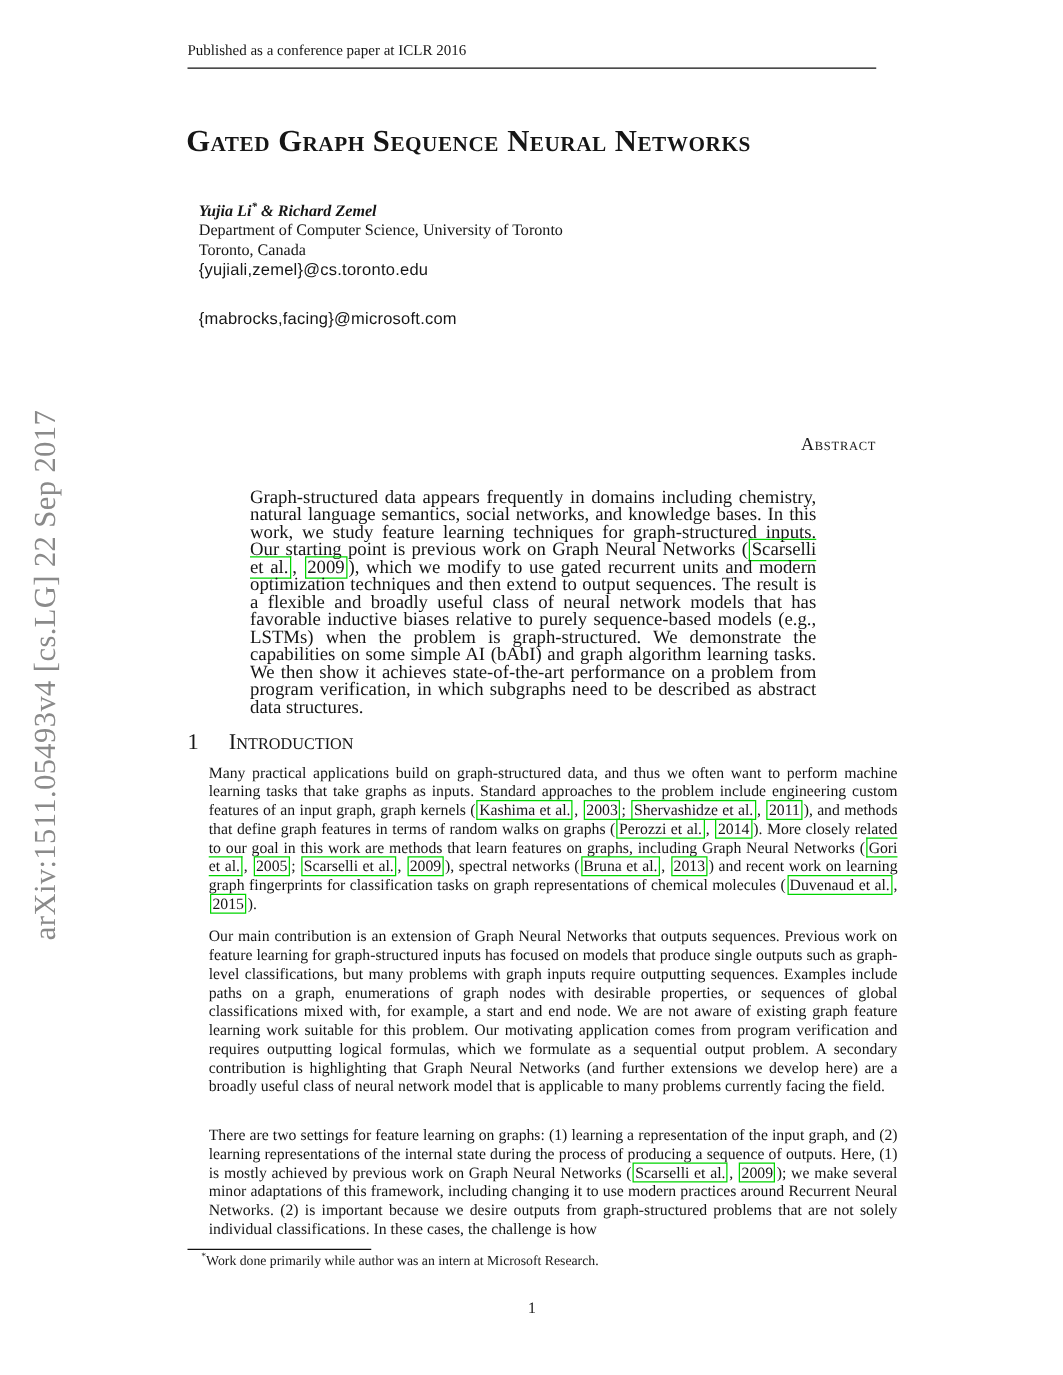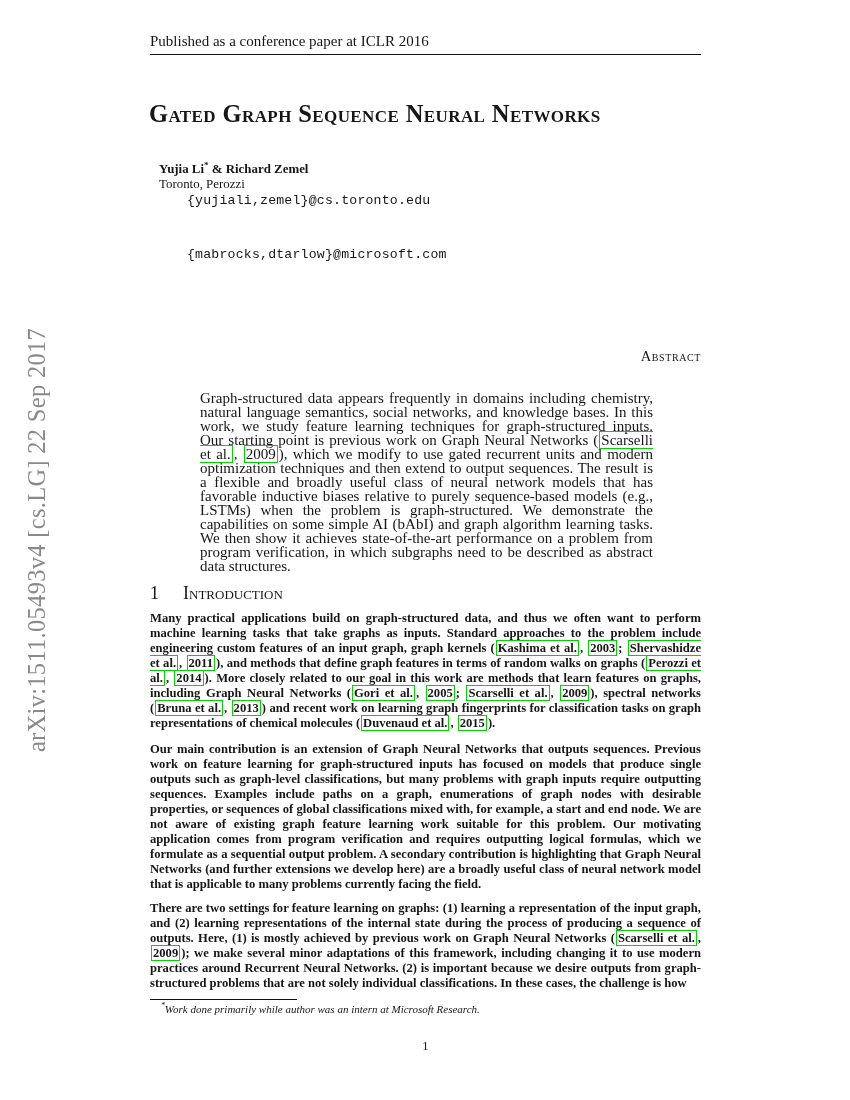--- a/index.html
+++ b/index.html
@@ -9,82 +9,83 @@
   html,body{margin:0;padding:0;}
   body{
     width:850px;height:1100px;
     background:#ffffff;
     position:relative;
     font-family:"Liberation Serif",serif;
     color:#161616;
     overflow:hidden;
   }
   .abs{position:absolute;}
-  #header-line{left:150px;top:33px;font-size:15px;}
+  #header-line{left:150px;top:33px;font-size:12px;}
   #header-rule{left:150px;top:54px;width:551px;height:1.2px;background:#111;}
   #paper-title{
     left:149px;top:100px;width:600px;
     font-size:24.5px;font-variant:small-caps;letter-spacing:0.4px;
   }
   .author-block{left:159px;font-size:12.9px;line-height:15.4px;}
   #author-block-1{top:162px;}
   #author-block-2{top:247px;}
-  .author-name{font-weight:bold;}
-  .author-email{font-family:Liberation Mono, monospace;font-size:13.2px;letter-spacing:0.2px;margin-left:28px;}
+  .author-name{font-weight:bold;font-style:italic;}
+  .author-email{font-family:Liberation Sans, sans-serif;font-size:13.2px;letter-spacing:0.2px;}
   #abstract-heading{
     left:150px;top:348px;width:551px;text-align:right;
     font-variant:small-caps;font-size:14.5px;letter-spacing:0.6px;
   }
   #abstract-body{
     left:200px;top:391px;width:453px;
     font-size:15px;line-height:14px;text-align:justify;
   }
   #section-heading{left:150px;top:571px;font-size:18px;font-variant:small-caps;margin-top:12px;}
   #section-heading .sec-num{margin-right:24px;}
   .body-para{
-    left:150px;width:551px;
-    font-size:12.6px;line-height:15.05px;text-align:justify;font-weight:bold;
+    left:167px;width:551px;
+    font-size:12.6px;line-height:15.05px;text-align:justify;
   }
   #paragraph-1{top:611px;}
   #paragraph-2{top:742px;}
   #paragraph-3{top:901px;}
   .cite{
     border:1px solid var(--cite-color);
     padding:0 1px;
     margin:0 1px;
   }
   sup{line-height:0;font-size:70%;}
   #footnote-rule{left:150px;top:999px;width:147px;height:1px;background:#111;}
-  #footnote{left:150px;top:1003px;width:551px;font-size:11px;text-indent:11px;line-height:13.5px;font-style:italic;}
+  #footnote{left:150px;top:1003px;width:551px;font-size:11px;text-indent:11px;line-height:13.5px;}
   #page-number{left:150px;top:1039px;width:551px;text-align:center;font-size:12.6px;}
   #arxiv-stamp{
     left:37px;top:540px;
     transform:translate(-50%,-50%) rotate(-90deg);
     white-space:nowrap;
     font-size:24.5px;
     color:var(--stamp-color);
     letter-spacing:0.3px;
   }
 </style>
 </head>
 <body>
 
 <div class="abs" id="header-line">Published as a conference paper at ICLR 2016</div>
 <div class="abs" id="header-rule"></div>
 
 <h1 class="abs" id="paper-title" style="margin:0;font-weight:bold;">Gated Graph Sequence Neural Networks</h1>
 
 <div class="abs author-block" id="author-block-1">
   <div class="author-name">Yujia Li<sup>*</sup> &amp; Richard Zemel</div>
-  <div>Toronto, Perozzi</div>
+  <div>Department of Computer Science, University of Toronto</div>
+  <div>Toronto, Canada</div>
   <div class="author-email">{yujiali,zemel}@cs.toronto.edu</div>
 </div>
 
 <div class="abs author-block" id="author-block-2">
-  <div class="author-email">{mabrocks,dtarlow}@microsoft.com</div>
+  <div class="author-email">{mabrocks,facing}@microsoft.com</div>
 </div>
 
 <div class="abs" id="abstract-heading">Abstract</div>
 <p class="abs" id="abstract-body" style="margin:0;">Graph-structured data appears frequently in domains including chemistry, natural language semantics, social networks, and knowledge bases. In this work, we study feature learning techniques for graph-structured inputs. Our starting point is previous work on Graph Neural Networks (<span class="cite">Scarselli et al.</span>, <span class="cite">2009</span>), which we modify to use gated recurrent units and modern optimization techniques and then extend to output sequences. The result is a flexible and broadly useful class of neural network models that has favorable inductive biases relative to purely sequence-based models (e.g., LSTMs) when the problem is graph-structured. We demonstrate the capabilities on some simple AI (bAbI) and graph algorithm learning tasks. We then show it achieves state-of-the-art performance on a problem from program verification, in which subgraphs need to be described as abstract data structures.</p>
 
 <div class="abs" id="section-heading">
   <span class="sec-num">1</span><span>Introduction</span>
 </div>
 
 <p class="abs body-para" id="paragraph-1" style="margin:0;">Many practical applications build on graph-structured data, and thus we often want to perform machine learning tasks that take graphs as inputs. Standard approaches to the problem include engineering custom features of an input graph, graph kernels (<span class="cite">Kashima et al.</span>, <span class="cite">2003</span>; <span class="cite">Shervashidze et al.</span>, <span class="cite">2011</span>), and methods that define graph features in terms of random walks on graphs (<span class="cite">Perozzi et al.</span>, <span class="cite">2014</span>). More closely related to our goal in this work are methods that learn features on graphs, including Graph Neural Networks (<span class="cite">Gori et al.</span>, <span class="cite">2005</span>; <span class="cite">Scarselli et al.</span>, <span class="cite">2009</span>), spectral networks (<span class="cite">Bruna et al.</span>, <span class="cite">2013</span>) and recent work on learning graph fingerprints for classification tasks on graph representations of chemical molecules (<span class="cite">Duvenaud et al.</span>, <span class="cite">2015</span>).</p>

